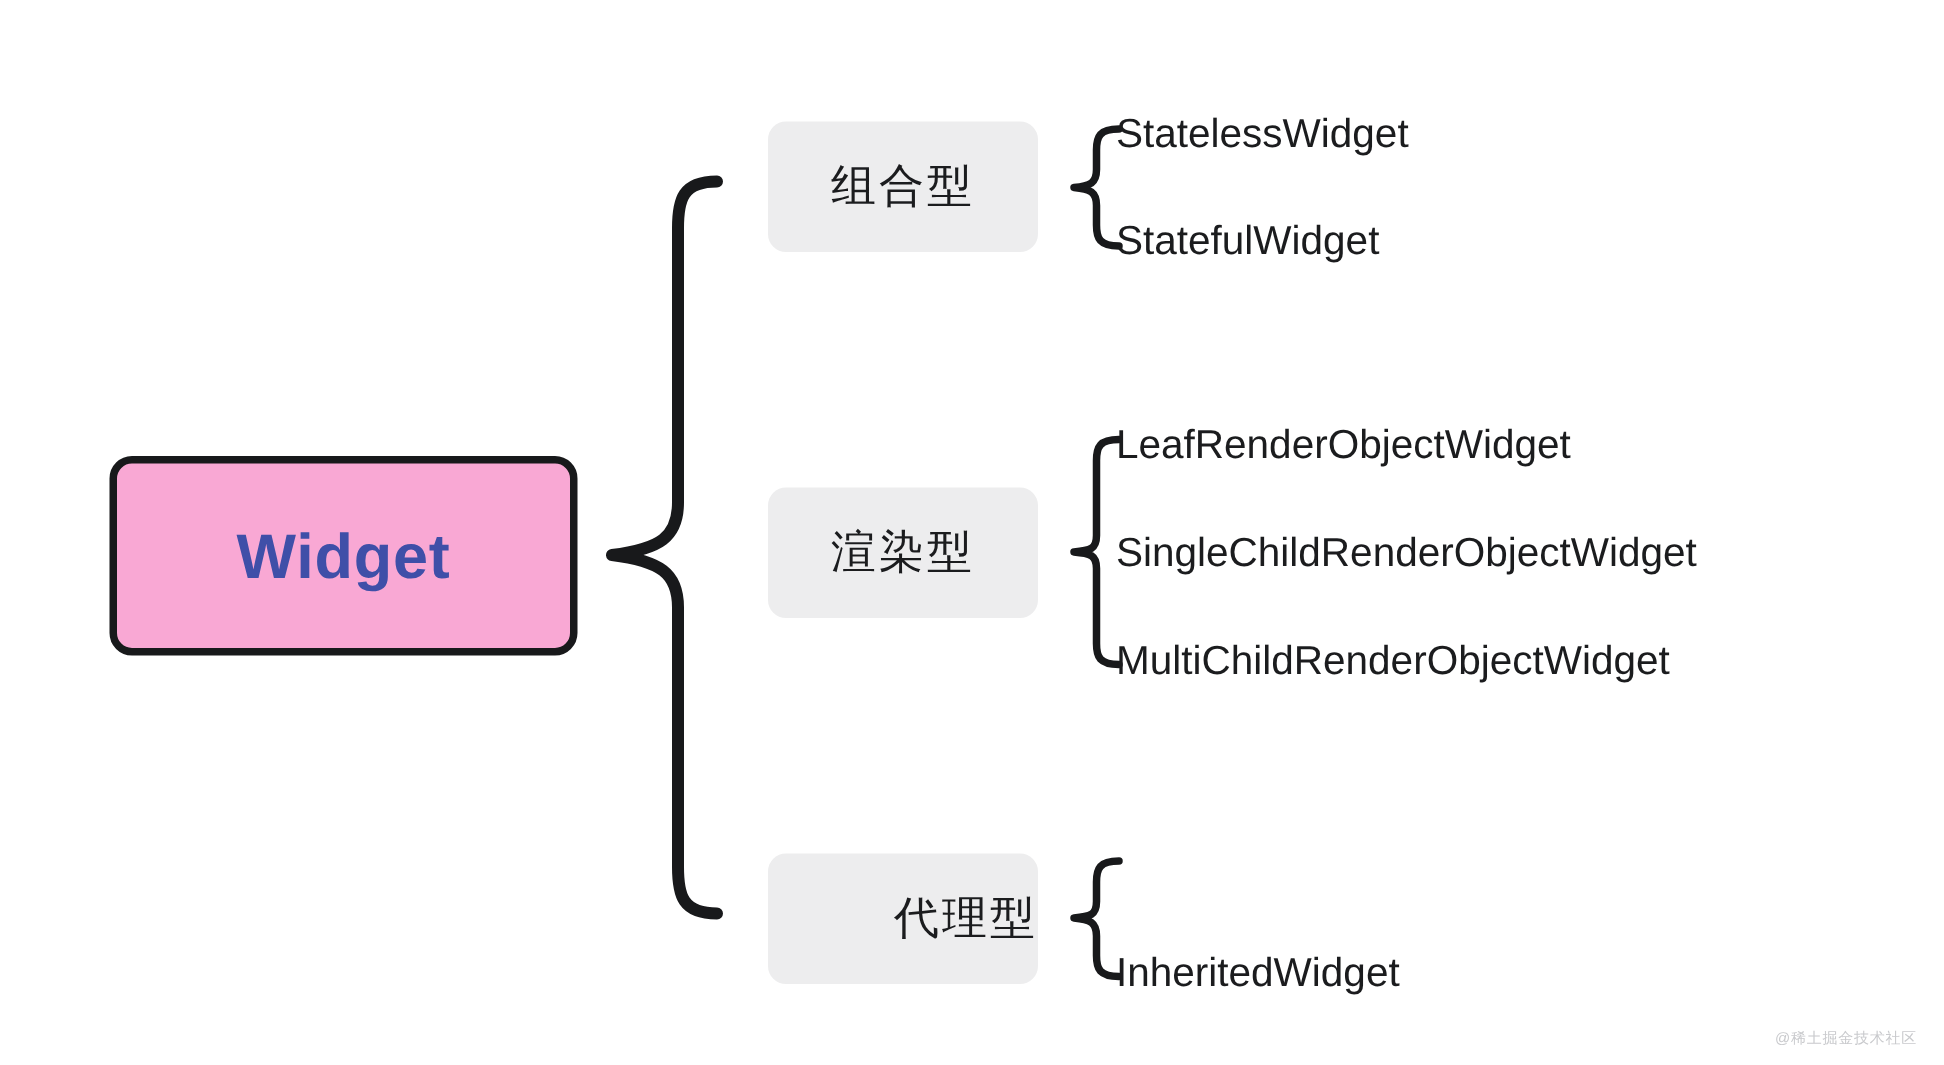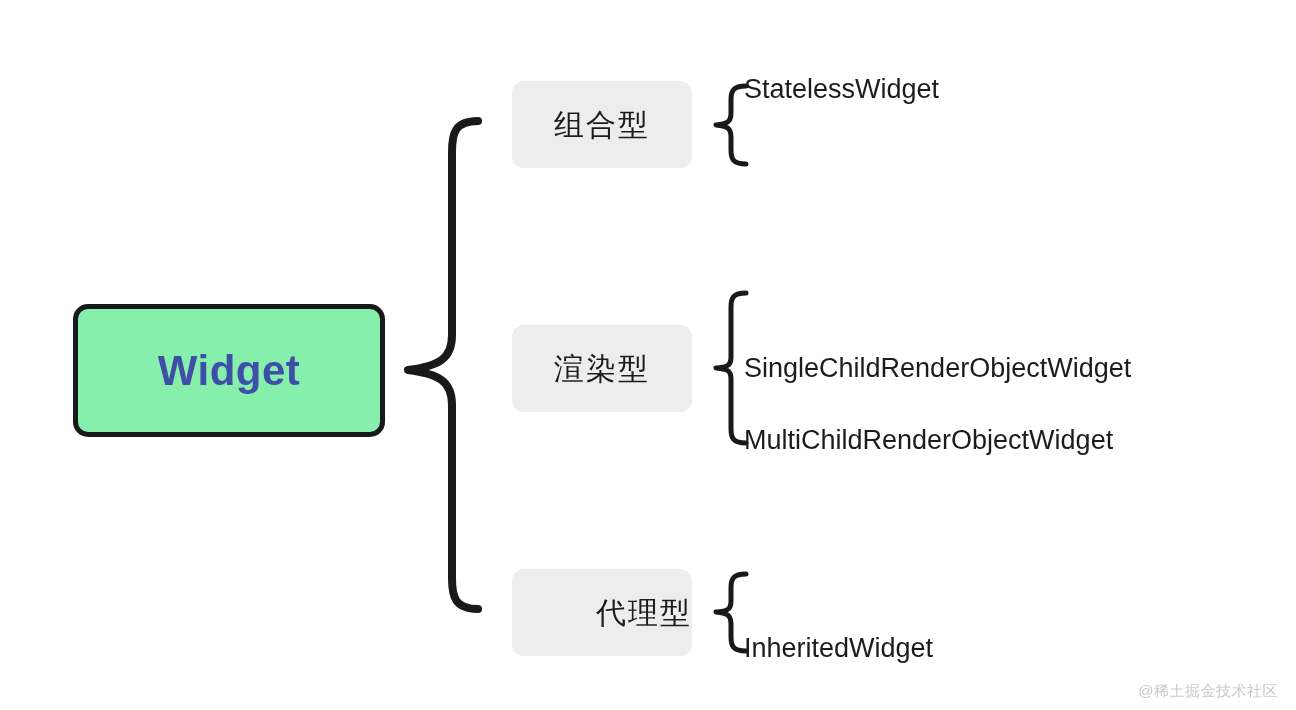--- a/index.html
+++ b/index.html
@@ -21,21 +21,21 @@
   
   .root-node {
     position: absolute;
     left: 73px;
     top: 304px;
     width: 312px;
     height: 133px;
     box-sizing: border-box;
     border: 5px solid #18191b;
     border-radius: 15px;
-    background: #86efac;
+    background: #f9a8d4;
     display: flex;
     align-items: center;
     justify-content: center;
   }
   .root-label {
     font-size: 42px;
     font-weight: 700;
     color: #3f4fa8;
     letter-spacing: 0.5px;
     line-height: 1;
@@ -81,21 +81,21 @@
     width: 1296px;
     height: 710px;
     pointer-events: none;
   }
 
   
   .watermark {
     position: absolute;
     right: 18px;
     bottom: 12px;
-    font-size: 15px;
+    font-size: 10px;
     color: #c9cacd;
     letter-spacing: 0.5px;
     line-height: 1;
   }
 </style>
 </head>
 <body>
 
 <div id="canvas">
 
@@ -142,21 +142,23 @@
     <span class="chip-label">组合型</span>
   </div>
   <div class="chip chip-1">
     <span class="chip-label">渲染型</span>
   </div>
   <div class="chip chip-2">
     <span class="chip-label">代理型</span>
   </div>
 
   <div class="leaf" style="top:76px">StatelessWidget</div>
+  <div class="leaf" style="top:147px">StatefulWidget</div>
 
+  <div class="leaf" style="top:283px">LeafRenderObjectWidget</div>
   <div class="leaf" style="top:427px">MultiChildRenderObjectWidget</div>
   <div class="leaf" style="top:355px">SingleChildRenderObjectWidget</div>
 
   <div class="leaf" style="top:635px">InheritedWidget</div>
 
   <div class="watermark">@稀土掘金技术社区</div>
 
 </div>
 
 </body></html>

